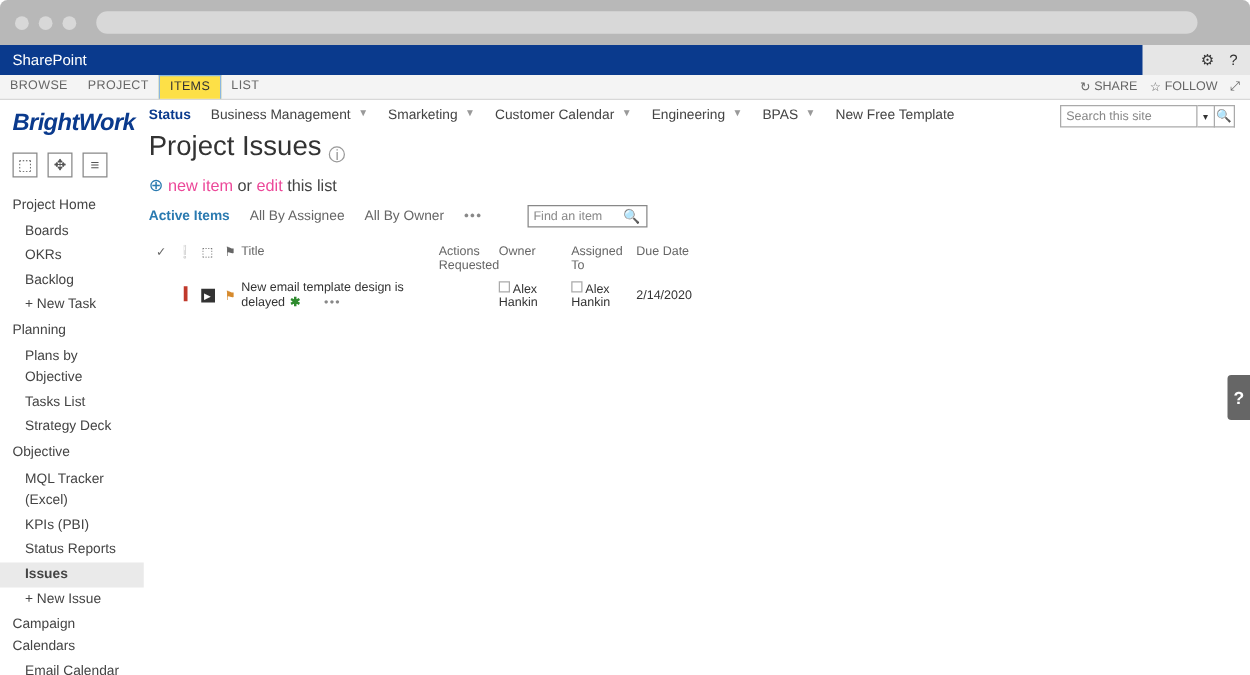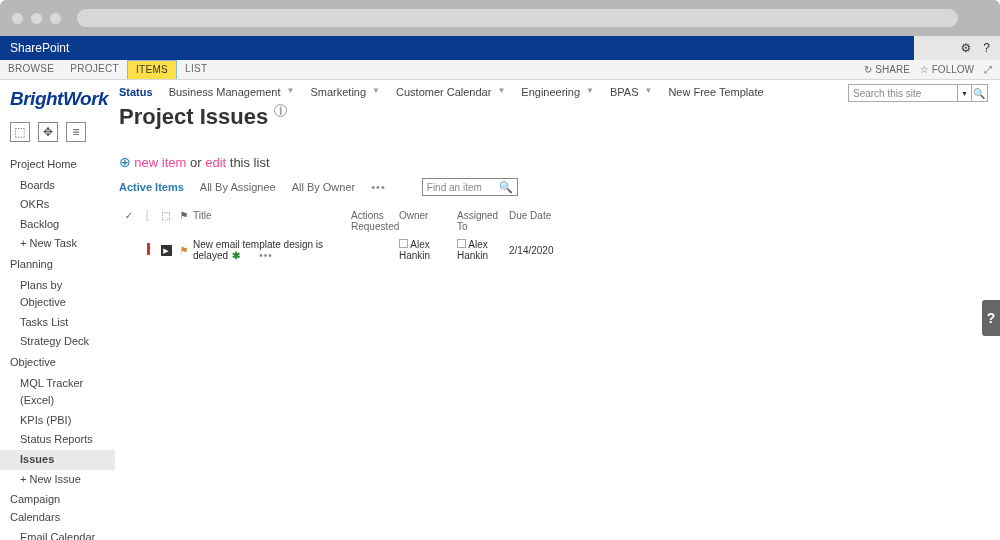--- a/index.html
+++ b/index.html
@@ -26,21 +26,21 @@
 .nav .sub.selected { background: #eaeaea; font-weight: 600; margin: 0 -6px 0 -10px; padding-left: 20px; }
 .main { flex: 1; padding: 6px 10px 0 4px; position: relative; }
 .top-nav { display: flex; align-items: center; gap: 16px; font-size: 11px; margin-bottom: 6px; }
 .top-nav .portal { color: #0a3a8d; font-weight: 600; }
 .top-nav .tn-item { display: flex; align-items: flex-start; gap: 6px; cursor: pointer; color: #444; }
 .caret { font-size: 8px; color: #999; }
 .search-wrap { position: absolute; right: 12px; top: 4px; display: flex; }
 .search-box { border: 1px solid #aaa; height: 18px; width: 110px; font-size: 10px; padding: 0 4px; color: #888; display: flex; align-items: center; }
 .search-dd { border: 1px solid #aaa; border-left: none; width: 14px; display: flex; align-items: center; justify-content: center; font-size: 8px; cursor: pointer; }
 .search-go { border: 1px solid #aaa; border-left: none; width: 16px; display: flex; align-items: center; justify-content: center; font-size: 10px; cursor: pointer; }
-.page-title { font-size: 22px; font-weight: 700; color: #333; margin-bottom: 24px; display: flex; align-items: flex-start; gap: 6px; }
+.page-title { font-size: 22px; font-weight: 400; color: #333; margin-bottom: 10px; display: flex; align-items: flex-end; gap: 6px; }
 .info-icon { font-size: 12px; border: 1px solid #999; border-radius: 50%; width: 13px; height: 13px; display: inline-flex; align-items: center; justify-content: center; color: #999; }
 .new-item-row { font-size: 13px; color: #444; margin-bottom: 8px; }
 .new-item-row a { color: #ec4899; text-decoration: none; }
 .plus-circle { color: #2a7ab0; font-size: 14px; }
 .views-row { display: flex; align-items: center; gap: 16px; font-size: 11px; margin-bottom: 10px; }
 .view-item { color: #666; cursor: pointer; }
 .view-item.active { color: #2a7ab0; font-weight: 600; }
 .find-box { border: 1px solid #888; height: 18px; width: 96px; display: flex; align-items: center; padding: 0 4px; font-size: 10px; color: #888; margin-left: 20px; position: relative; }
 .find-box .mag { position: absolute; right: 4px; color: #333; font-size: 11px; }
 .grid-head { display: flex; font-size: 10px; color: #666; padding: 4px 0; }

